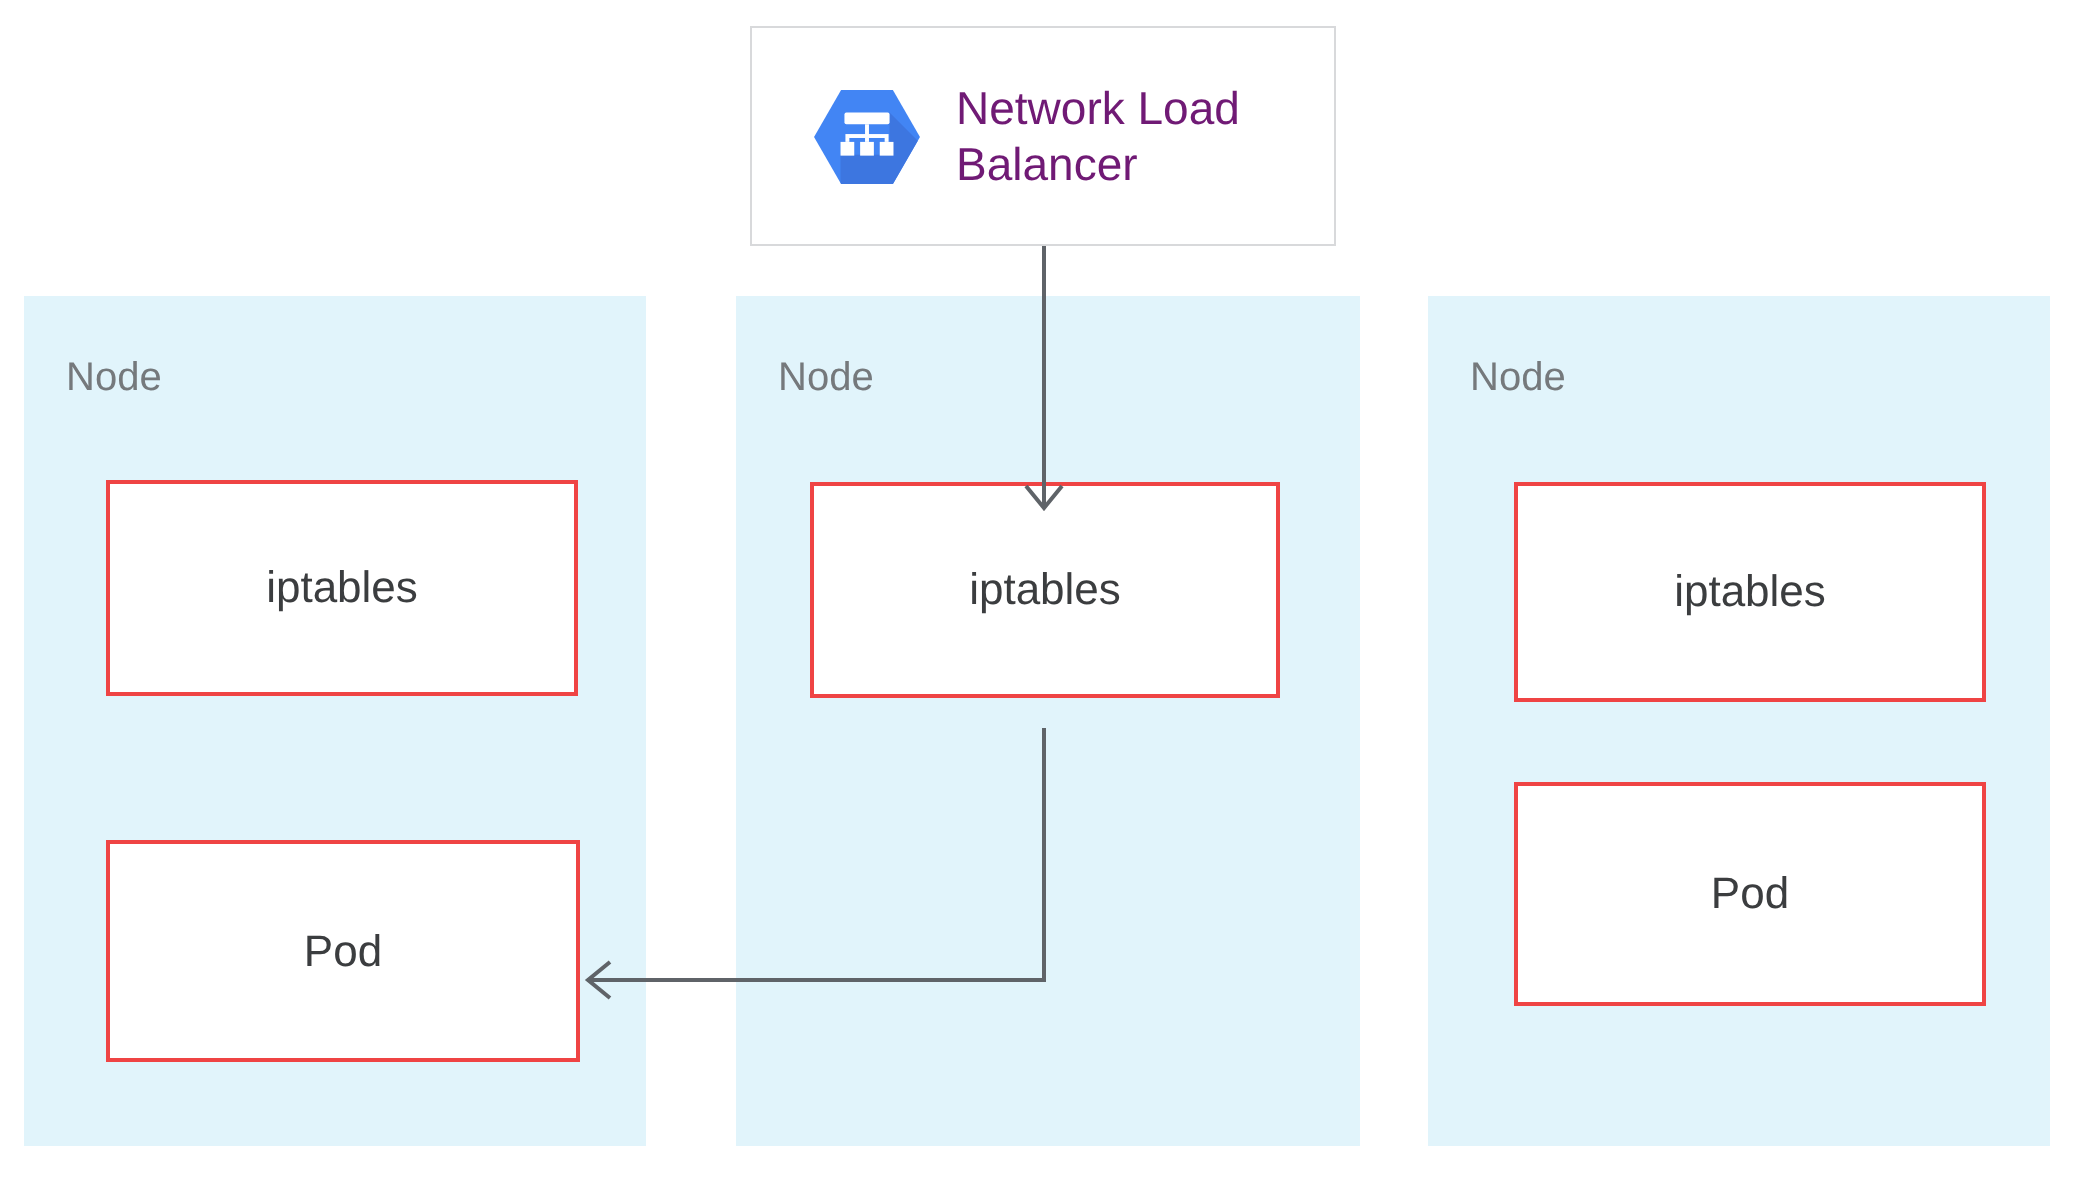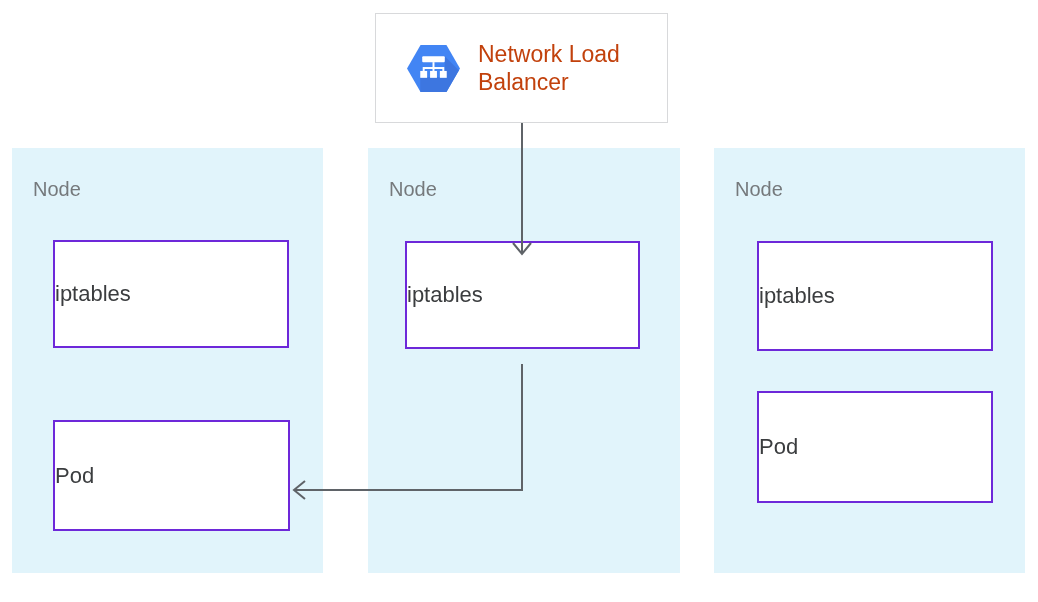--- a/index.html
+++ b/index.html
@@ -8,38 +8,38 @@
     font-family:"Liberation Sans", sans-serif; background:#ffffff;
   }
   
   .lb-card {
     position:absolute; left:375px; top:13px; width:293px; height:110px;
     background:#ffffff; border:1px solid #d8d9db; box-sizing:border-box;
     display:flex; align-items:center; padding-left:30px; gap:17px;
   }
   .lb-icon { width:55px; height:51px; flex:0 0 auto; }
   .lb-label {
-    font-size:23px; line-height:28px; color:#c2410c; width:178px;
+    font-size:23px; line-height:28px; color:#701a75; width:178px;
   }
   
   .node-panel {
     position:absolute; top:148px; width:311px; height:425px;
     background:#e1f4fb;
   }
   .panel-1 { left:12px; }
   .panel-2 { left:368px; width:312px; }
   .panel-3 { left:714px; }
   .node-label {
     position:absolute; left:21px; top:30px;
     font-size:20px; color:#75797c;
   }
   
   .inner-box {
-    position:absolute; background:#ffffff; border:2px solid #6d28d9;
-    box-sizing:border-box; display:flex; align-items:center; 
+    position:absolute; background:#ffffff; border:2px solid #ef4444;
+    box-sizing:border-box; display:flex; align-items:center; justify-content:center;
   }
   .inner-box span { font-size:22px; color:#3b3d3f; }
   .n1-iptables { left:41px; top:92px;  width:236px; height:108px; }
   .n1-pod      { left:41px; top:272px; width:237px; height:111px; }
   .n2-iptables { left:37px; top:93px;  width:235px; height:108px; }
   .n3-iptables { left:43px; top:93px;  width:236px; height:110px; }
   .n3-pod      { left:43px; top:243px; width:236px; height:112px; }
   
   .arrows {
     position:absolute; left:0; top:0; width:1038px; height:602px;

